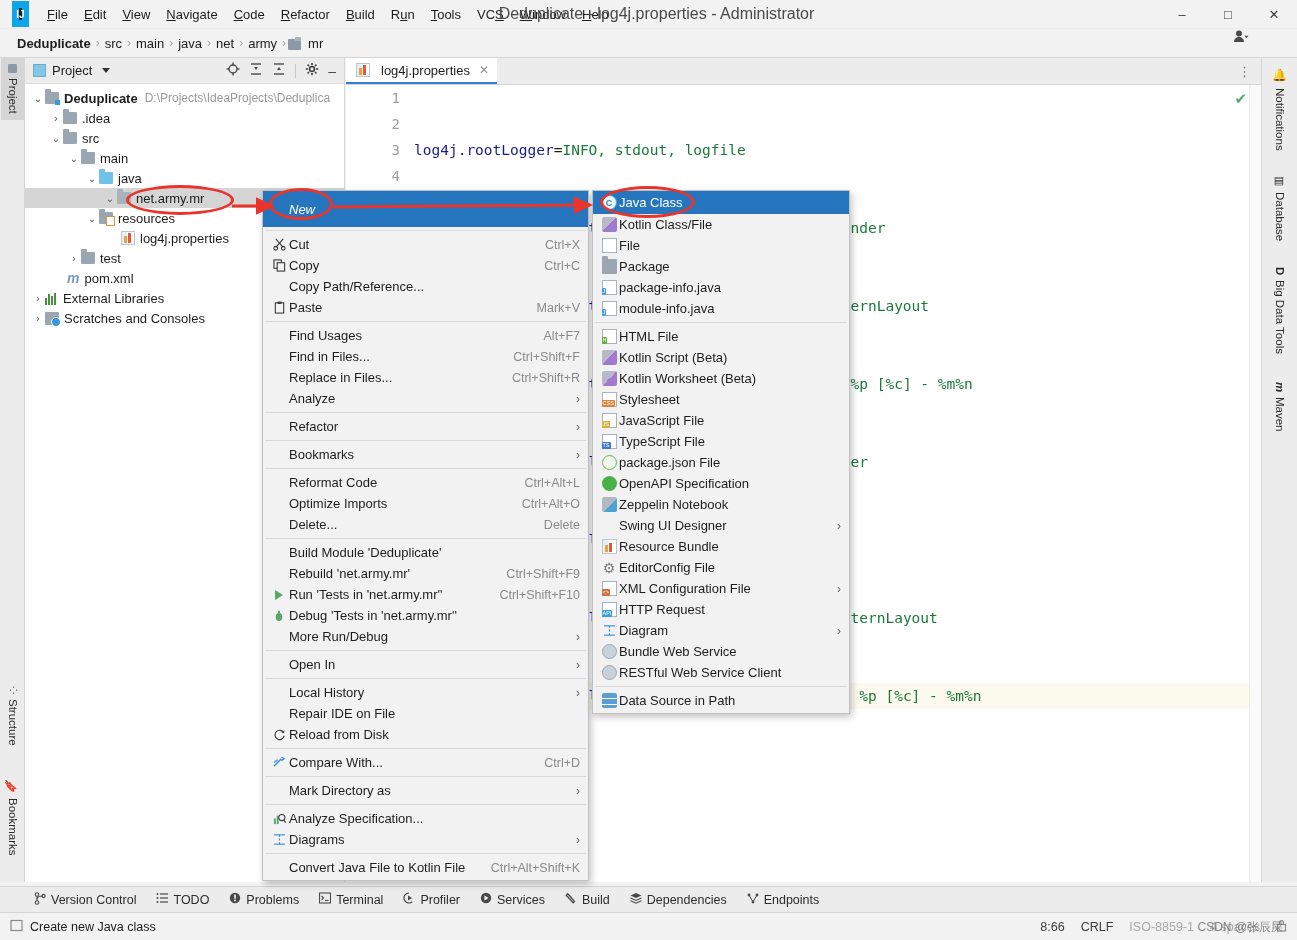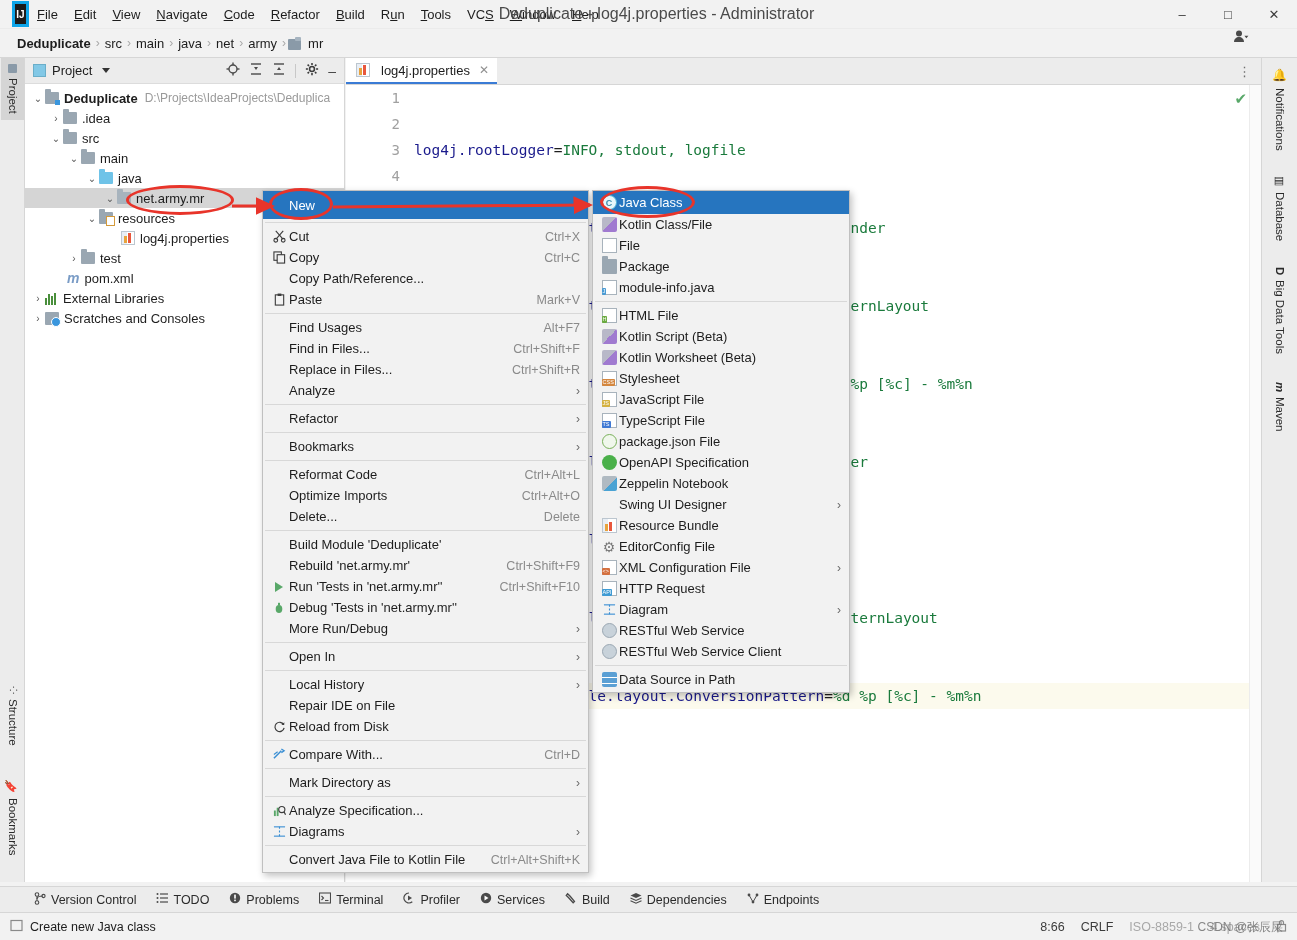--- a/index.html
+++ b/index.html
@@ -13,24 +13,24 @@
   }
   #app { position: relative; width: 1297px; height: 940px; }
 
   
   .titlebar {
     position: absolute; left: 0; top: 0; width: 1297px; height: 29px;
     background: #f2f2f2; display: flex; align-items: center;
     border-bottom: 1px solid #ebebeb;
   }
   .ij-logo {
-    width: 17px; height: 26px; margin-left: 12px; 
+    width: 17px; height: 26px; margin-left: 12px; margin-right: 10px;
     background: #1b1b1b; color: #fff; font-size: 10px; font-weight: bold;
     display: flex; align-items: center; justify-content: center;
-    border: 3px solid #0ea5e9; position: relative;
+    border: 7px solid #0ea5e9; position: relative;
   }
   .menubar { display: flex; align-items: center; gap: 0px; }
   .menu-item {
     padding: 4px 8px; font-size: 13px; color: #1d1d1d; cursor: default;
     white-space: nowrap;
   }
   .menu-item u { text-decoration: underline; }
   .win-title {
     position: absolute; left: 16px; right: 0; text-align: center;
     font-size: 16px; color: #4a4a4a; pointer-events: none;
@@ -217,21 +217,21 @@
   
   .ctxmenu {
     position: absolute; left: 262px; top: 190px; width: 327px;
     background: #f2f2f2; border: 1px solid #c0c0c0;
     box-shadow: 2px 3px 7px rgba(0,0,0,.24); z-index: 40; padding: 0 0 2px 0;
   }
   .mi {
     height: 21px; display: flex; align-items: center; font-size: 13px;
     padding-left: 6px; padding-right: 8px; color: #1d1d1d; position: relative;
   }
-  .mi.sel { background: #2675bf; color: #fff; height: 28px; }
+  .mi.sel { background: #2675bf; color: #fff; height: 36px; font-style: italic; }
   .mi-ic { width: 20px; display: flex; align-items: center; justify-content: center; flex: none; }
   .mi-label { flex: 1; white-space: nowrap; }
   .mi-key { color: #8a8a8a; font-size: 12.5px; margin-left: 14px; white-space: nowrap; }
   .mi-arrow { color: #6a6a6a; font-size: 12px; margin-left: 12px; }
   .mi.sel .mi-arrow { color: #fff; }
   .msep { height: 1px; background: #d8d8d8; margin: 3px 2px; }
 
   
   .submenu {
     position: absolute; left: 592px; top: 190px; width: 258px;
@@ -822,20 +822,26 @@
     <div class="smi">
       <span class="mi-ic">
           <span class="ic folder"></span>
         </span>
       <span class="mi-label">Package</span>
     </div>
     <div class="smi">
       <span class="mi-ic">
           <span class="ic doc j" data-t="J"></span>
         </span>
+      <span class="mi-label">package-info.java</span>
+    </div>
+    <div class="smi">
+      <span class="mi-ic">
+          <span class="ic doc j" data-t="J"></span>
+        </span>
       <span class="mi-label">module-info.java</span>
     </div>
     <div class="msep"></div>
     <div class="smi">
       <span class="mi-ic">
           <span class="ic doc h" data-t="H"></span>
         </span>
       <span class="mi-label">HTML File</span>
     </div>
     <div class="smi">
@@ -924,21 +930,21 @@
             <line x1="7" y1="2" x2="7" y2="12" stroke="#3a8fd4" stroke-width="1.2" stroke-dasharray="2 2"></line>
           </svg>
       </span>
       <span class="mi-label">Diagram</span>
       <span class="mi-arrow">›</span>
     </div>
     <div class="smi">
       <span class="mi-ic">
           <span class="ic globe"></span>
         </span>
-      <span class="mi-label">RESTful Web Service</span>
+      <span class="mi-label">Bundle Web Service</span>
     </div>
     <div class="smi">
       <span class="mi-ic">
           <span class="ic globe"></span>
         </span>
       <span class="mi-label">RESTful Web Service Client</span>
     </div>
     <div class="msep"></div>
     <div class="smi">
       <span class="mi-ic">

